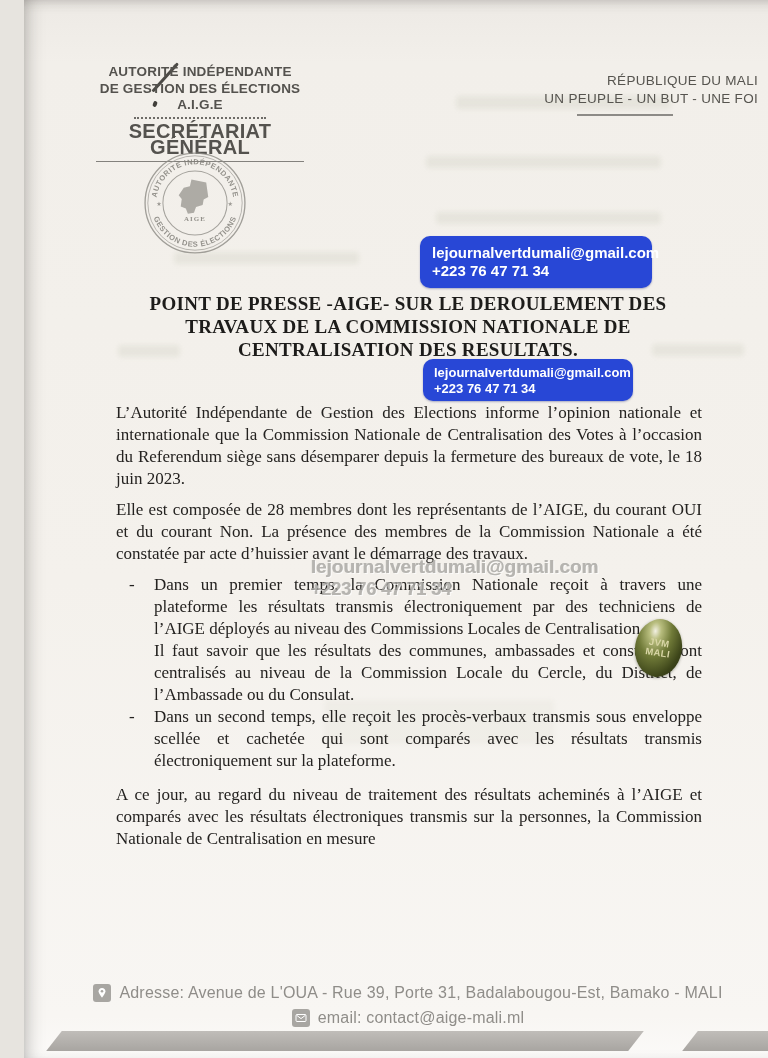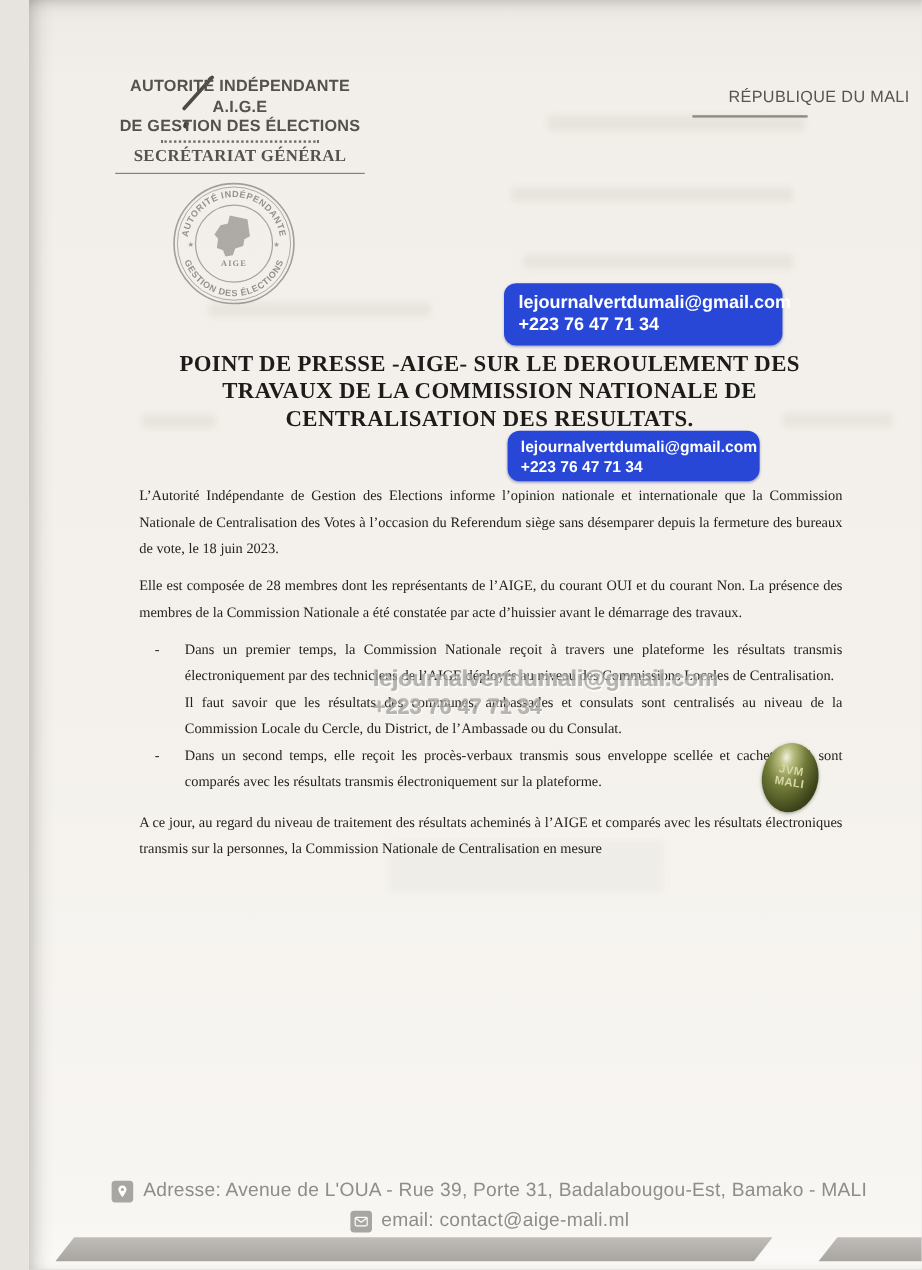--- a/index.html
+++ b/index.html
@@ -17,21 +17,21 @@
   }
   
   .hdr-left{
     position:absolute;left:58px;top:64px;width:236px;text-align:center;
     font-family:"Liberation Sans",sans-serif;font-weight:bold;color:#54524e;
     font-size:13.5px;line-height:16.5px;letter-spacing:.2px;
   }
   .hdr-left .dots{
     width:132px;margin:3px auto 4px auto;border-top:2px dotted #6d6b67;height:0;
   }
-  .hdr-left .sec{font-size:14px;letter-spacing:.3px;font-family:Liberation Serif, serif;}
+  .hdr-left .sec{font-size:20px;letter-spacing:.3px;}
   .hdr-left .rule{width:208px;margin:5px auto 0 auto;border-top:1.6px solid #83817d;height:0;}
   .hdr-right{
     position:absolute;left:468px;top:72px;width:266px;text-align:right;
     font-family:"Liberation Sans",sans-serif;font-weight:normal;color:#56544ف;
     color:#56544f;font-size:13.5px;line-height:18px;letter-spacing:.3px;
   }
   .hdr-right .rule{width:96px;margin:6px auto 0 auto;border-top:2px solid #8d8b87;height:0;}
   
   .pen{position:absolute;left:122px;top:76px;width:38px;height:2.6px;background:#4c4a46;transform:rotate(-48deg);border-radius:2px;}
   .pen-dot{position:absolute;left:129px;top:101px;width:4px;height:6px;background:#413f3b;border-radius:2px;transform:rotate(20deg);}
@@ -45,21 +45,21 @@
   }
   .banner .b-email{display:block;}
   .banner.one{left:396px;top:236px;width:232px;height:52px;padding:8px 12px;box-sizing:border-box;font-size:15px;line-height:18px;}
   .banner.two{left:399px;top:359px;width:210px;height:42px;padding:6px 11px;box-sizing:border-box;font-size:13px;line-height:15.5px;}
   
   .title{
     position:absolute;left:84px;top:292px;width:600px;text-align:center;
     font-weight:bold;font-size:19px;line-height:23px;letter-spacing:.3px;color:#1d1c1a;
   }
   
-  .content{position:absolute;left:92px;top:402px;width:586px;font-size:12px;line-height:22px;text-align:justify;color:#242220;}
+  .content{position:absolute;left:92px;top:402px;width:586px;font-size:17px;line-height:22px;text-align:justify;color:#242220;}
   .content p{margin:0 0 9px 0;}
   .content p.tight{margin-bottom:8px;}
   .li{display:flex;margin:0;}
   .li .mk{width:38px;box-sizing:border-box;padding-left:13px;flex:none;}
   .li .tx{flex:1;text-align:justify;}
   .after-list{margin-top:12px !important;}
   
   .mid-mark{
     position:absolute;left:287px;top:556px;width:330px;
     font-family:"Liberation Sans",sans-serif;font-weight:bold;color:#a7a6a2;
@@ -103,29 +103,30 @@
   <div class="ghost" style="left:432px;top:96px;width:215px;height:13px;"></div>
   <div class="ghost" style="left:402px;top:156px;width:235px;height:12px;"></div>
   <div class="ghost" style="left:412px;top:212px;width:225px;height:12px;"></div>
   <div class="ghost" style="left:150px;top:252px;width:185px;height:12px;"></div>
   <div class="ghost" style="left:628px;top:344px;width:92px;height:12px;"></div>
   <div class="ghost" style="left:94px;top:345px;width:62px;height:12px;"></div>
   <div class="ghost" style="left:300px;top:700px;width:230px;height:44px;opacity:.5;"></div>
 
   <div class="hdr-left">
     <div>AUTORITÉ INDÉPENDANTE</div>
+    <div>DE GESTION DES ÉLECTIONS</div>
     <div>A.I.G.E</div>
-    <div>DE GESTION DES ÉLECTIONS</div>
     <div class="dots"></div>
     <div class="sec">SECRÉTARIAT GÉNÉRAL</div>
     <div class="rule"></div>
   </div>
 
   <div class="hdr-right">
     <div>RÉPUBLIQUE DU MALI</div>
+    <div>UN PEUPLE - UN BUT - UNE FOI</div>
     <div class="rule"></div>
   </div>
 
   <div class="seal">
     <svg viewBox="0 0 104 104" width="106" height="106">
       <circle cx="52" cy="52" r="49" fill="none" stroke="#8f8d87" stroke-width="1.3"></circle>
       <circle cx="52" cy="52" r="46.3" fill="none" stroke="#9a9892" stroke-width="0.8"></circle>
       <circle cx="52" cy="52" r="31.5" fill="none" stroke="#94928c" stroke-width="1"></circle>
       <defs>
         <path id="arcTop" d="M 14,52 A 38,38 0 0 1 90,52"></path>

